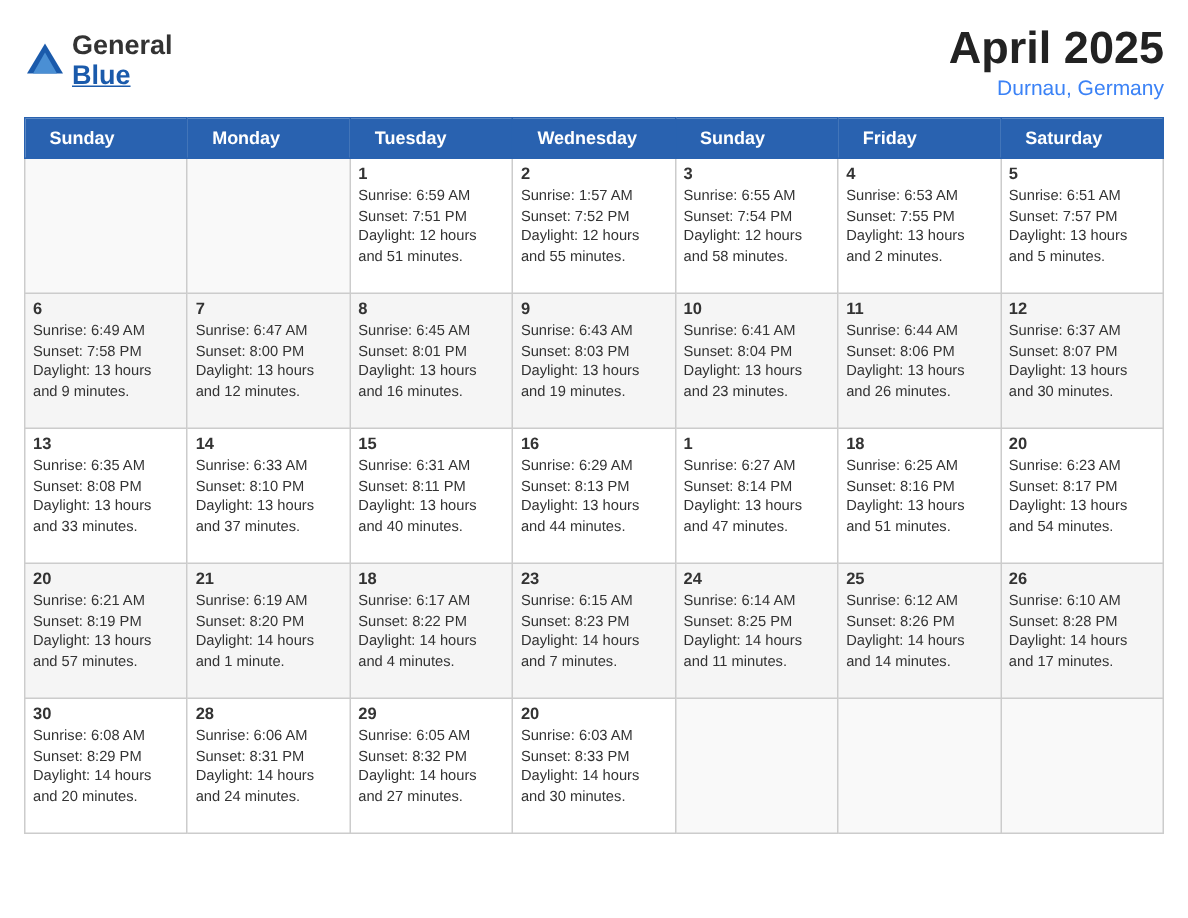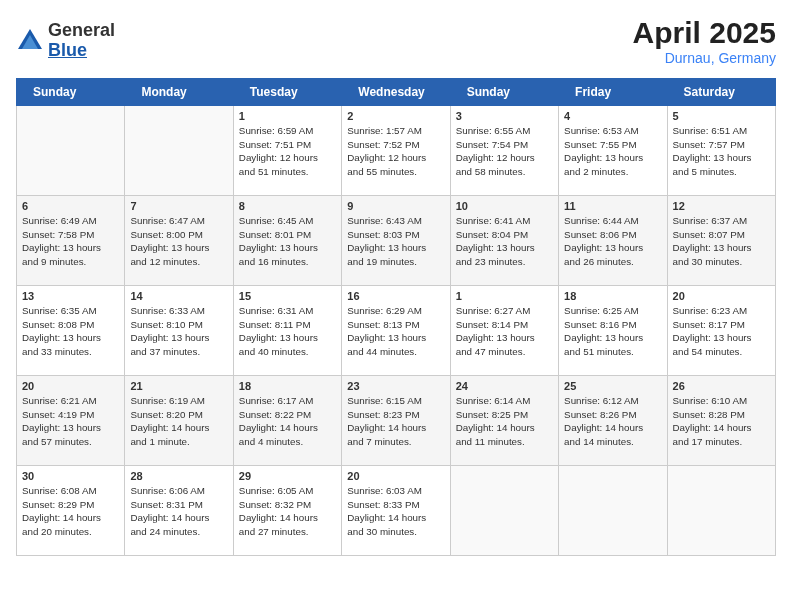--- a/index.html
+++ b/index.html
@@ -244,21 +244,21 @@
           <div class="day-num">20</div>
           <div class="day-info">Sunrise: 6:23 AM
 Sunset: 8:17 PM
 Daylight: 13 hours and 54 minutes.</div>
         </td>
       </tr>
       <tr class="alt-row">
         <td>
           <div class="day-num">20</div>
           <div class="day-info">Sunrise: 6:21 AM
-Sunset: 4:19 PM
+Sunset: 8:19 PM
 Daylight: 13 hours and 57 minutes.</div>
         </td>
         <td>
           <div class="day-num">21</div>
           <div class="day-info">Sunrise: 6:19 AM
 Sunset: 8:20 PM
 Daylight: 14 hours and 1 minute.</div>
         </td>
         <td>
           <div class="day-num">18</div>

